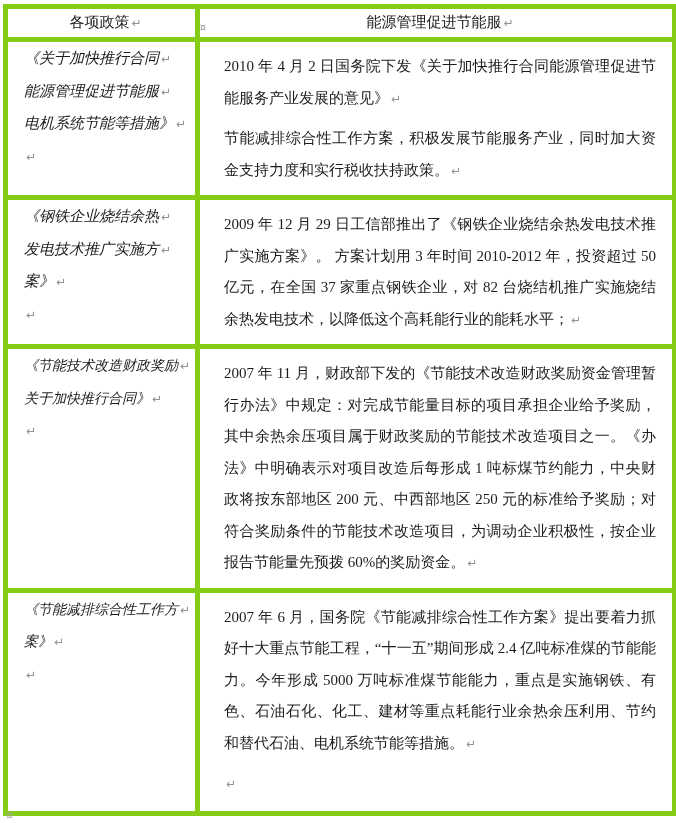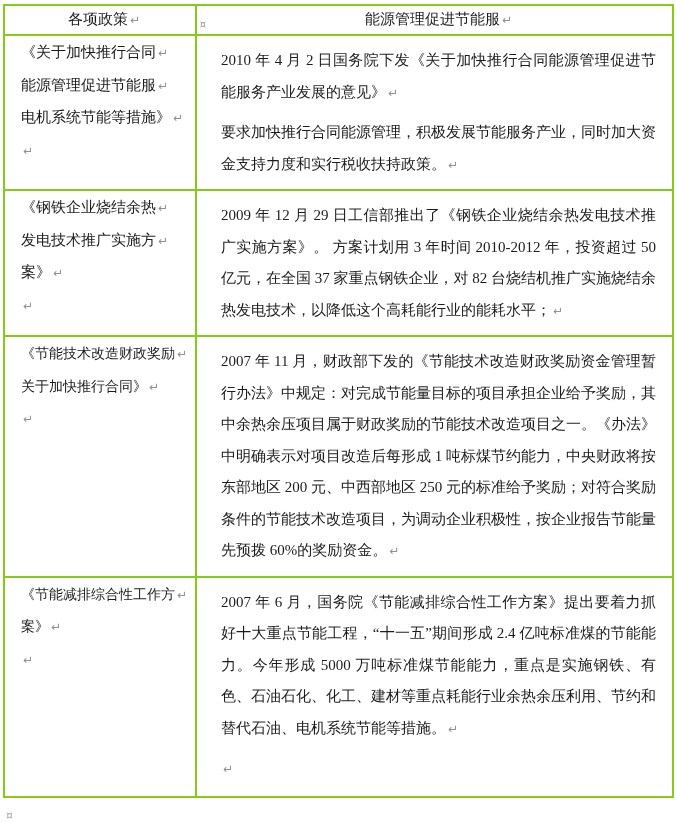--- a/index.html
+++ b/index.html
@@ -17,21 +17,21 @@
     background: #c9c9c9;
   }
   table.policy-table {
     border-collapse: collapse;
     table-layout: fixed;
     width: 669px;
     margin: 4px 0 0 3px;
     border: 2px solid #000;
   }
   th, td {
-    border: 2px solid #84cc16;
+    border: 5px solid #84cc16;
     vertical-align: top;
     padding: 1px 8px 0 16px;
     color: #1c1c1c;
     font-size: 15px;
     line-height: 31.5px;
     position: relative;
     overflow: visible;
   }
   col.c-policy  { width: 192px; }
   col.c-content { width: 477px; }
@@ -40,21 +40,21 @@
     text-align: center;
     height: 27px;
     line-height: 27px;
     padding-top: 0;
   }
   tbody tr:nth-child(1) td { height: 125px; }
   tbody tr:nth-child(2) td { height: 124px; }
   tbody tr:nth-child(3) td { height: 124px; }
   tbody tr:nth-child(4) td { height: 217px; }
   tbody tr:nth-child(5) td { height: 182px; }
-  .policy-line { white-space: nowrap; }
+  .policy-line { white-space: nowrap; font-style: italic; }
   td.cell-policy.compact .policy-line { font-size: 14px; letter-spacing: 0; }
   p.para {
     margin: 8px;
     text-align: justify;
     text-align-last: left;
   }
   .mark {
     color: #909090;
     font-size: 12px;
     padding-left: 2px;
@@ -98,21 +98,21 @@
     <tbody id="rows">
         <tr class="data-row">
     <td class="cell-policy">
             <div class="policy-line"><span class="">《关于加快推行合同</span><span class="mark">↵</span></div>
             <div class="policy-line"><span class="">能源管理促进节能服</span><span class="mark">↵</span></div>
             <div class="policy-line"><span class="">电机系统节能等措施》</span><span class="mark">↵</span></div>
             <div class="policy-line"><span class=""></span><span class="mark">↵</span></div>
           </td>
     <td class="cell-content">
             <p class="para"><span class="">2010 年 4 月 2 日国务院下发《关于加快推行合同能源管理促进节能服务产业发展的意见》</span><span class="mark">↵</span></p>
-            <p class="para"><span class="">要求加快推行合同能源管理，积极发展节能服务产业，同时加大资金支持力度和实行税收扶持政策。</span><span class="mark">↵</span></p>
+            <p class="para"><span class="">节能减排综合性工作方案，积极发展节能服务产业，同时加大资金支持力度和实行税收扶持政策。</span><span class="mark">↵</span></p>
           </td>
   </tr>
         <tr class="data-row">
     <td class="cell-policy">
             <div class="policy-line"><span class="">《钢铁企业烧结余热</span><span class="mark">↵</span></div>
             <div class="policy-line"><span class="">发电技术推广实施方</span><span class="mark">↵</span></div>
             <div class="policy-line"><span class="">案》</span><span class="mark">↵</span></div>
             <div class="policy-line"><span class=""></span><span class="mark">↵</span></div>
           </td>
     <td class="cell-content">

